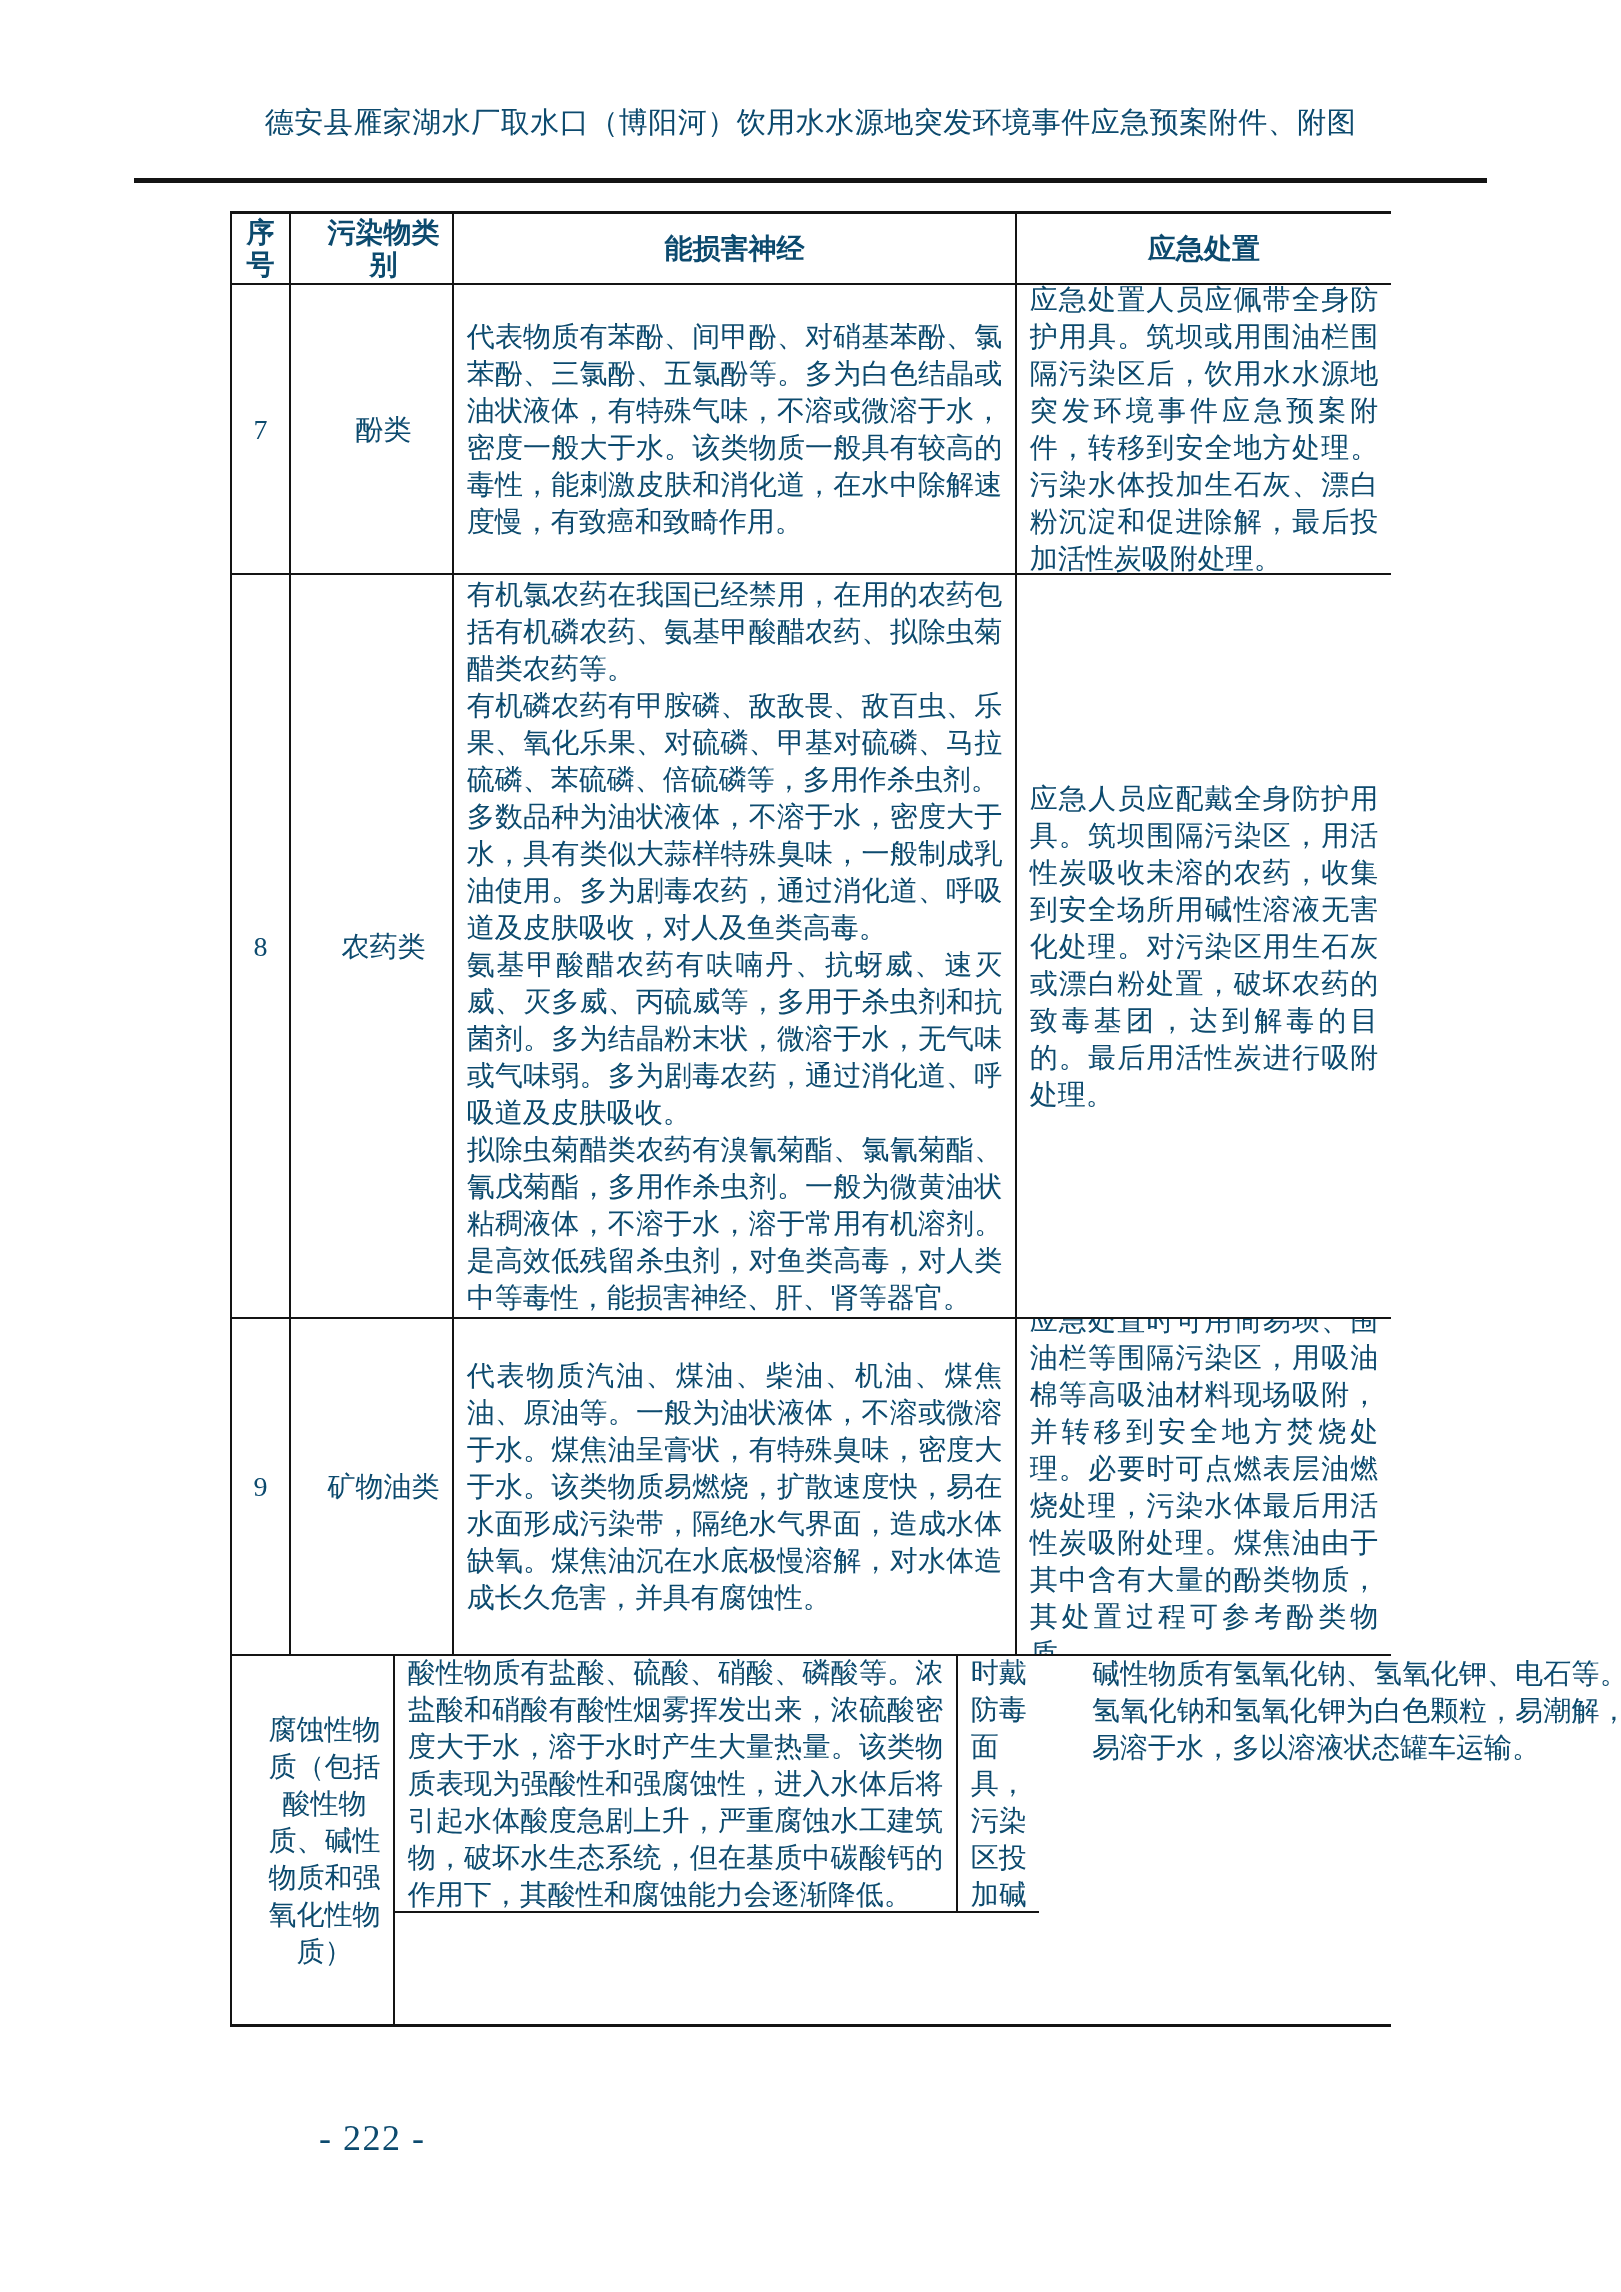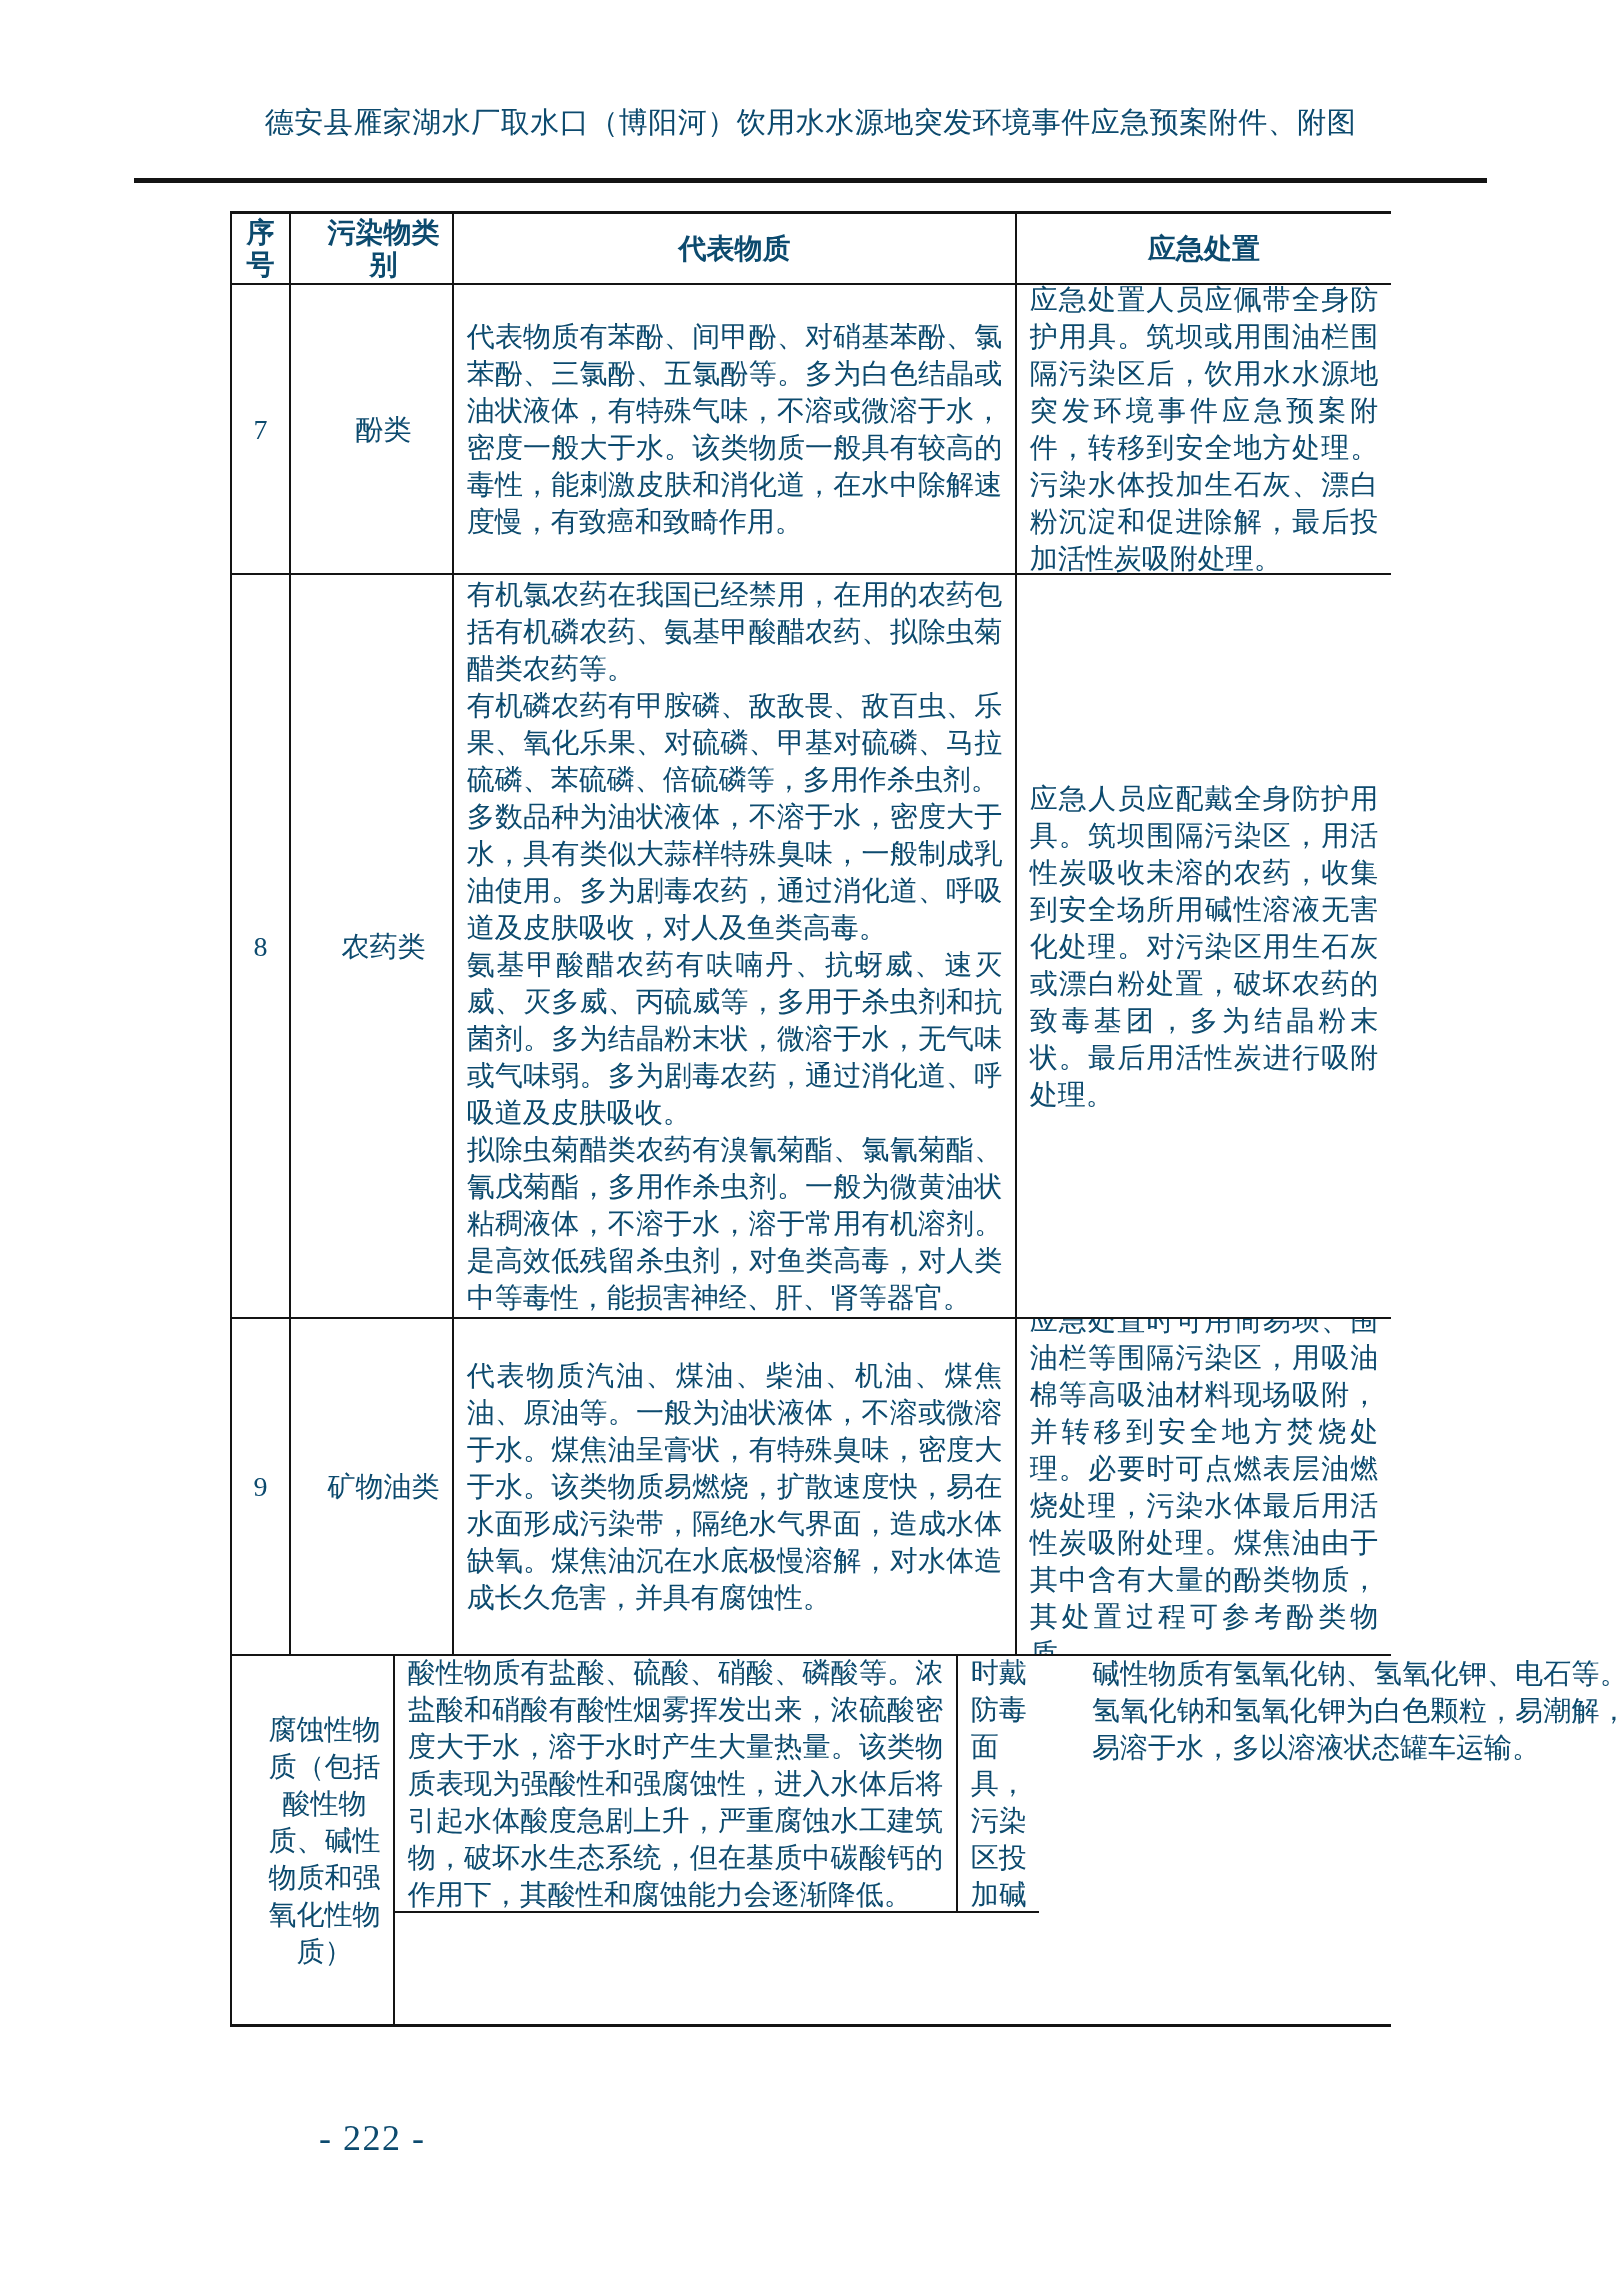--- a/index.html
+++ b/index.html
@@ -64,40 +64,40 @@
 
   <div class="doc-title">德安县雁家湖水厂取水口（博阳河）饮用水水源地突发环境事件应急预案附件、附图</div>
 
   <div class="title-rule"></div>
 
   <div class="tbl">
 
     <div class="trow hdr" style="height:71px">
       <div class="c c1 hc">序号</div>
       <div class="c c2 hc">污染物类别</div>
-      <div class="c c3 hc">代表物质</div>
+      <div class="c c3 hc">能损害神经</div>
       <div class="c c4 hc">应急处置</div>
     </div>
 
     <div class="trow" style="height:290px">
       <div class="c c1 ctr">7</div>
       <div class="c c2 ctr cat">酚类</div>
       <div class="c c3 txtcell">代表物质有苯酚、间甲酚、对硝基苯酚、氯苯酚、三氯酚、五氯酚等。多为白色结晶或油状液体，有特殊气味，不溶或微溶于水，密度一般大于水。该类物质一般具有较高的毒性，能刺激皮肤和消化道，在水中除解速度慢，有致癌和致畸作用。</div>
       <div class="c c4 txtcell">应急处置人员应佩带全身防护用具。筑坝或用围油栏围隔污染区后，饮用水水源地突发环境事件应急预案附件，转移到安全地方处理。污染水体投加生石灰、漂白粉沉淀和促进除解，最后投加活性炭吸附处理。</div>
     </div>
 
     <div class="trow" style="height:744px">
       <div class="c c1 ctr">8</div>
       <div class="c c2 ctr cat">农药类</div>
       <div class="c c3 txtcell">有机氯农药在我国已经禁用，在用的农药包括有机磷农药、氨基甲酸醋农药、拟除虫菊醋类农药等。
 有机磷农药有甲胺磷、敌敌畏、敌百虫、乐果、氧化乐果、对硫磷、甲基对硫磷、马拉硫磷、苯硫磷、倍硫磷等，多用作杀虫剂。
 多数品种为油状液体，不溶于水，密度大于水，具有类似大蒜样特殊臭味，一般制成乳油使用。多为剧毒农药，通过消化道、呼吸道及皮肤吸收，对人及鱼类高毒。
 氨基甲酸醋农药有呋喃丹、抗蚜威、速灭威、灭多威、丙硫威等，多用于杀虫剂和抗菌剂。多为结晶粉末状，微溶于水，无气味或气味弱。多为剧毒农药，通过消化道、呼吸道及皮肤吸收。
 拟除虫菊醋类农药有溴氰菊酯、氯氰菊酯、氰戊菊酯，多用作杀虫剂。一般为微黄油状粘稠液体，不溶于水，溶于常用有机溶剂。是高效低残留杀虫剂，对鱼类高毒，对人类中等毒性，能损害神经、肝、肾等器官。</div>
-      <div class="c c4 txtcell">应急人员应配戴全身防护用具。筑坝围隔污染区，用活性炭吸收未溶的农药，收集到安全场所用碱性溶液无害化处理。对污染区用生石灰或漂白粉处置，破坏农药的致毒基团，多为结晶粉末状。最后用活性炭进行吸附处理。</div>
+      <div class="c c4 txtcell">应急人员应配戴全身防护用具。筑坝围隔污染区，用活性炭吸收未溶的农药，收集到安全场所用碱性溶液无害化处理。对污染区用生石灰或漂白粉处置，破坏农药的致毒基团，达到解毒的目的。最后用活性炭进行吸附处理。</div>
     </div>
 
     <div class="trow" style="height:337px">
       <div class="c c1 ctr">9</div>
       <div class="c c2 ctr cat">矿物油类</div>
       <div class="c c3 txtcell">代表物质汽油、煤油、柴油、机油、煤焦油、原油等。一般为油状液体，不溶或微溶于水。煤焦油呈膏状，有特殊臭味，密度大于水。该类物质易燃烧，扩散速度快，易在水面形成污染带，隔绝水气界面，造成水体缺氧。煤焦油沉在水底极慢溶解，对水体造成长久危害，并具有腐蚀性。</div>
       <div class="c c4 txtcell">应急处置时可用简易坝、围油栏等围隔污染区，用吸油棉等高吸油材料现场吸附，并转移到安全地方焚烧处理。必要时可点燃表层油燃烧处理，污染水体最后用活性炭吸附处理。煤焦油由于其中含有大量的酚类物质，其处置过程可参考酚类物质。</div>
     </div>
 
     <div class="trow last" style="height:368px">

